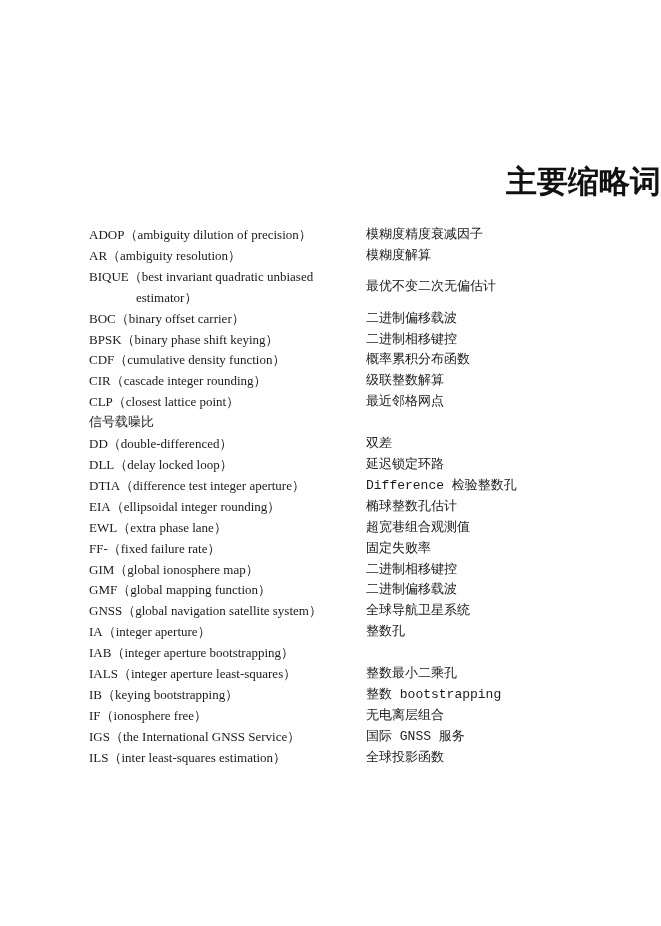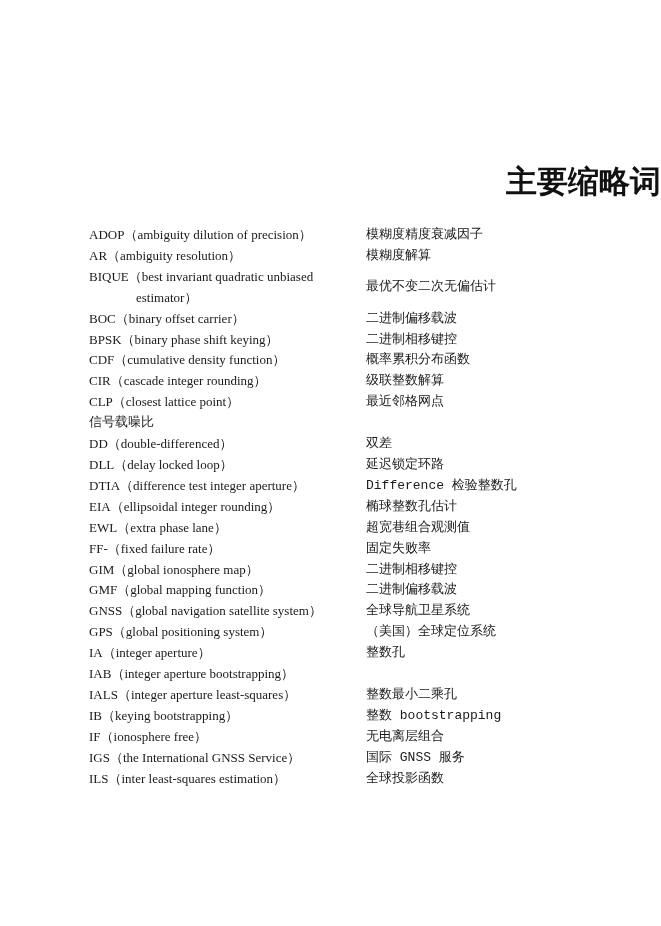--- a/index.html
+++ b/index.html
@@ -164,26 +164,20 @@
         <div class="col-right">二进制偏移载波</div>
       </div>
       <div class="row">
         <div class="col-left">
           <div class="en-line">GNSS（global navigation satellite system）</div>
         </div>
         <div class="col-right">全球导航卫星系统</div>
       </div>
       <div class="row">
         <div class="col-left">
-          <div class="en-line">GPS（global positioning system）</div>
-        </div>
-        <div class="col-right">（美国）全球定位系统</div>
-      </div>
-      <div class="row">
-        <div class="col-left">
           <div class="en-line">IA（integer aperture）</div>
         </div>
         <div class="col-right">整数孔</div>
       </div>
       <div class="row">
         <div class="col-left">
           <div class="en-line">IAB（integer aperture bootstrapping）</div>
         </div>
       </div>
       <div class="row">

